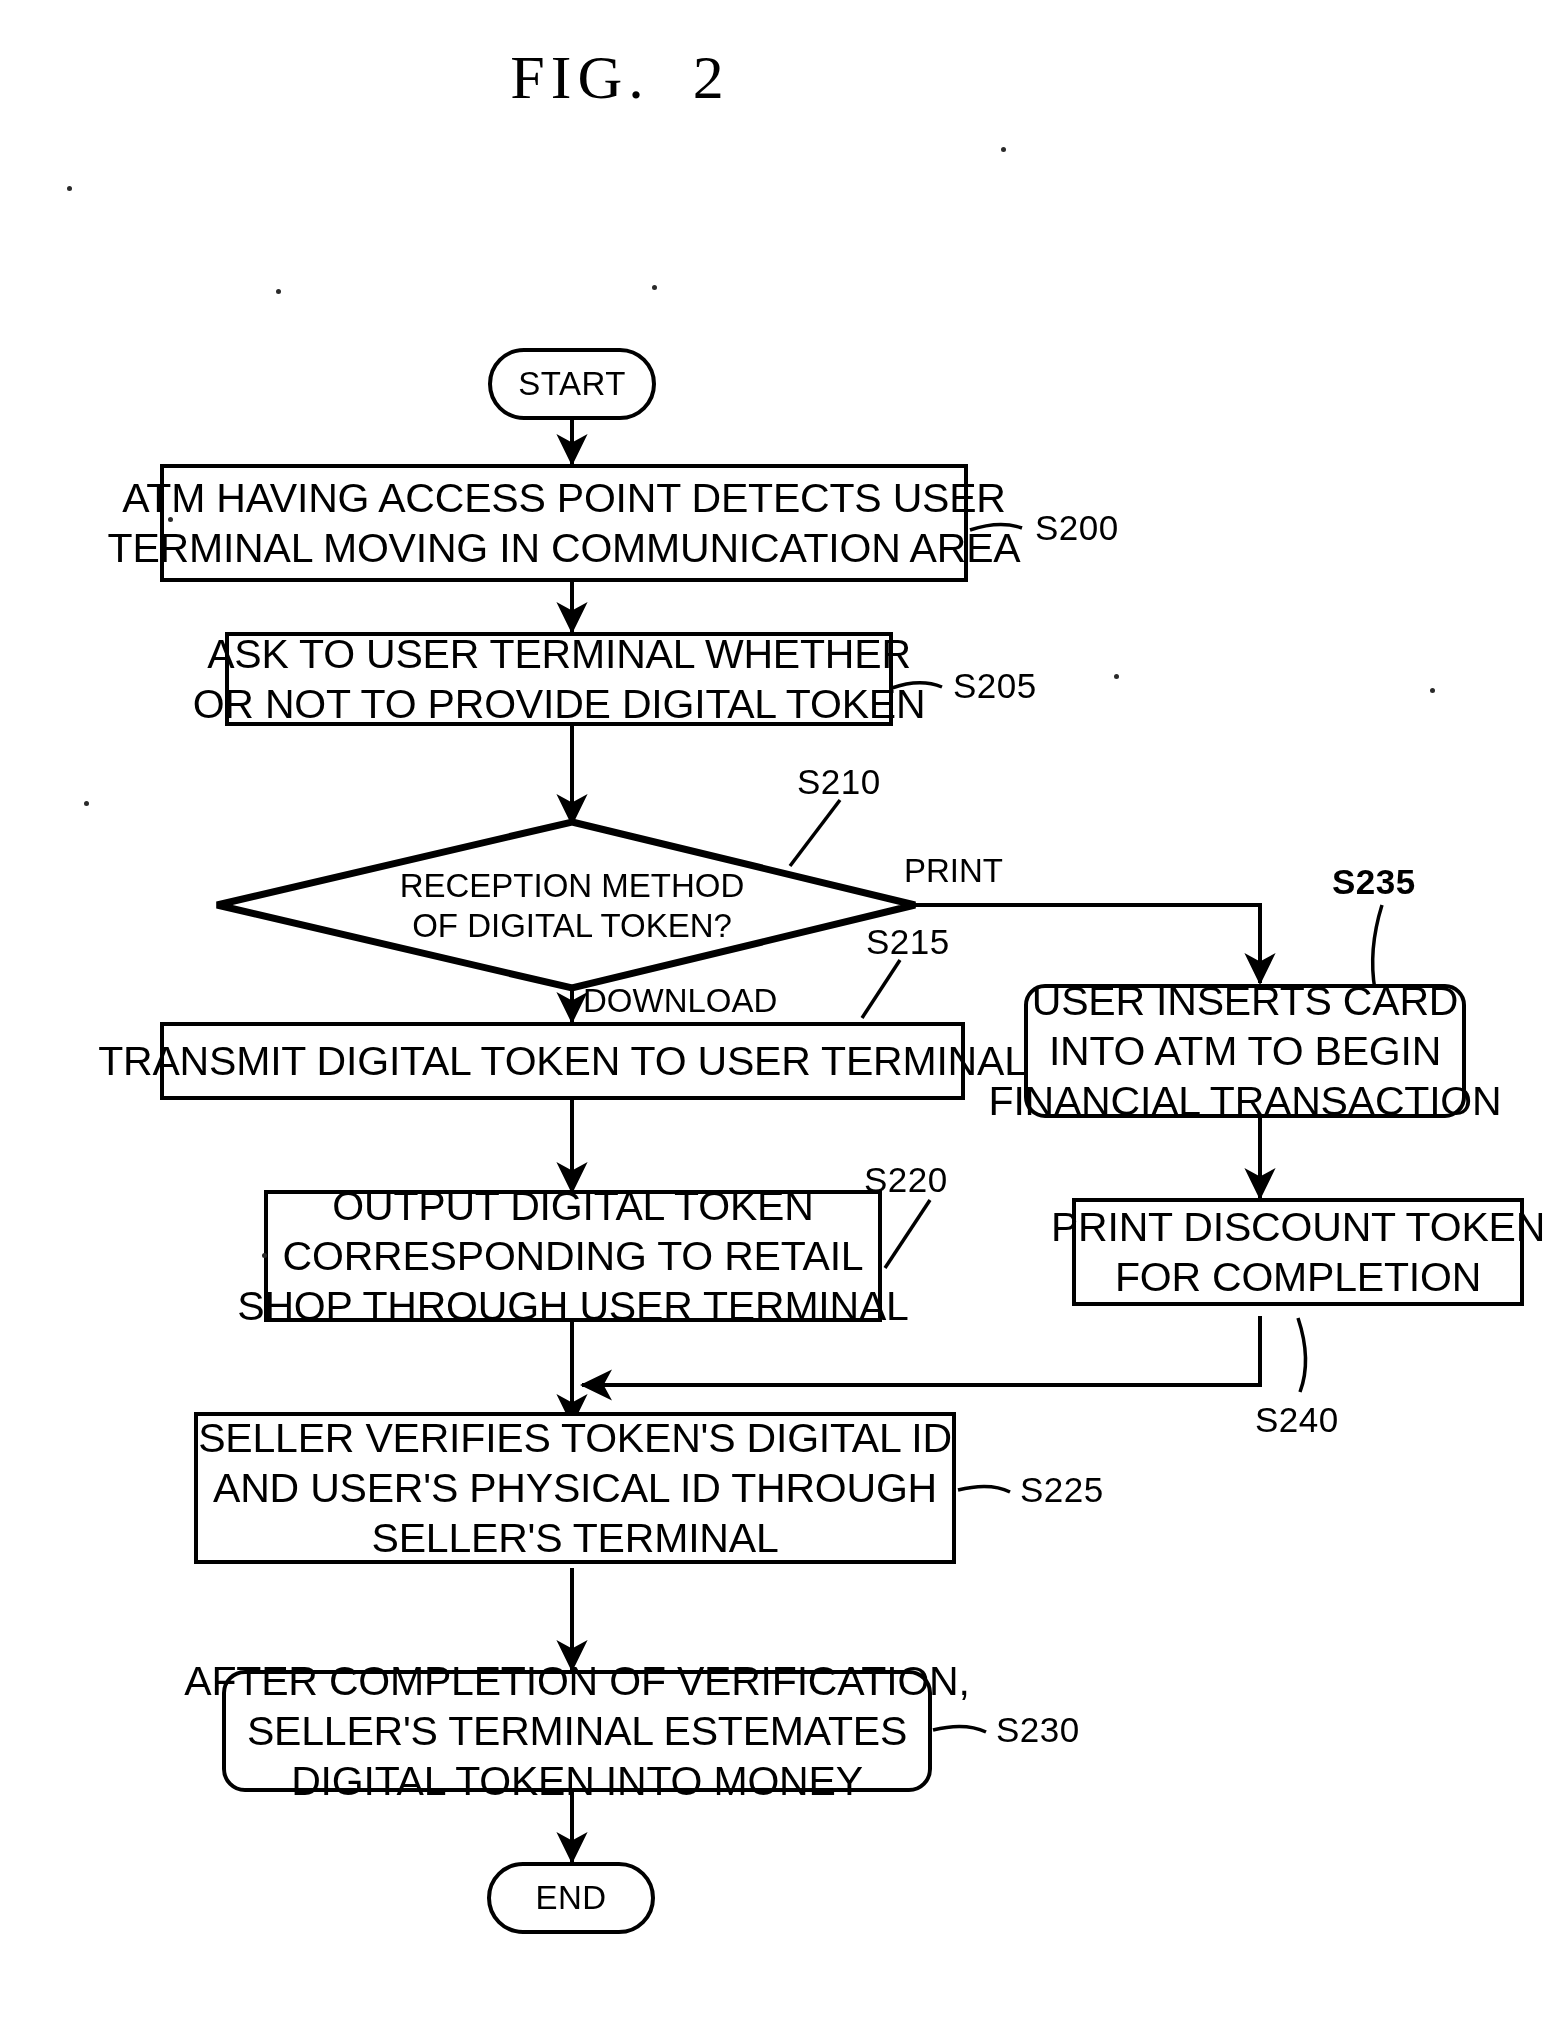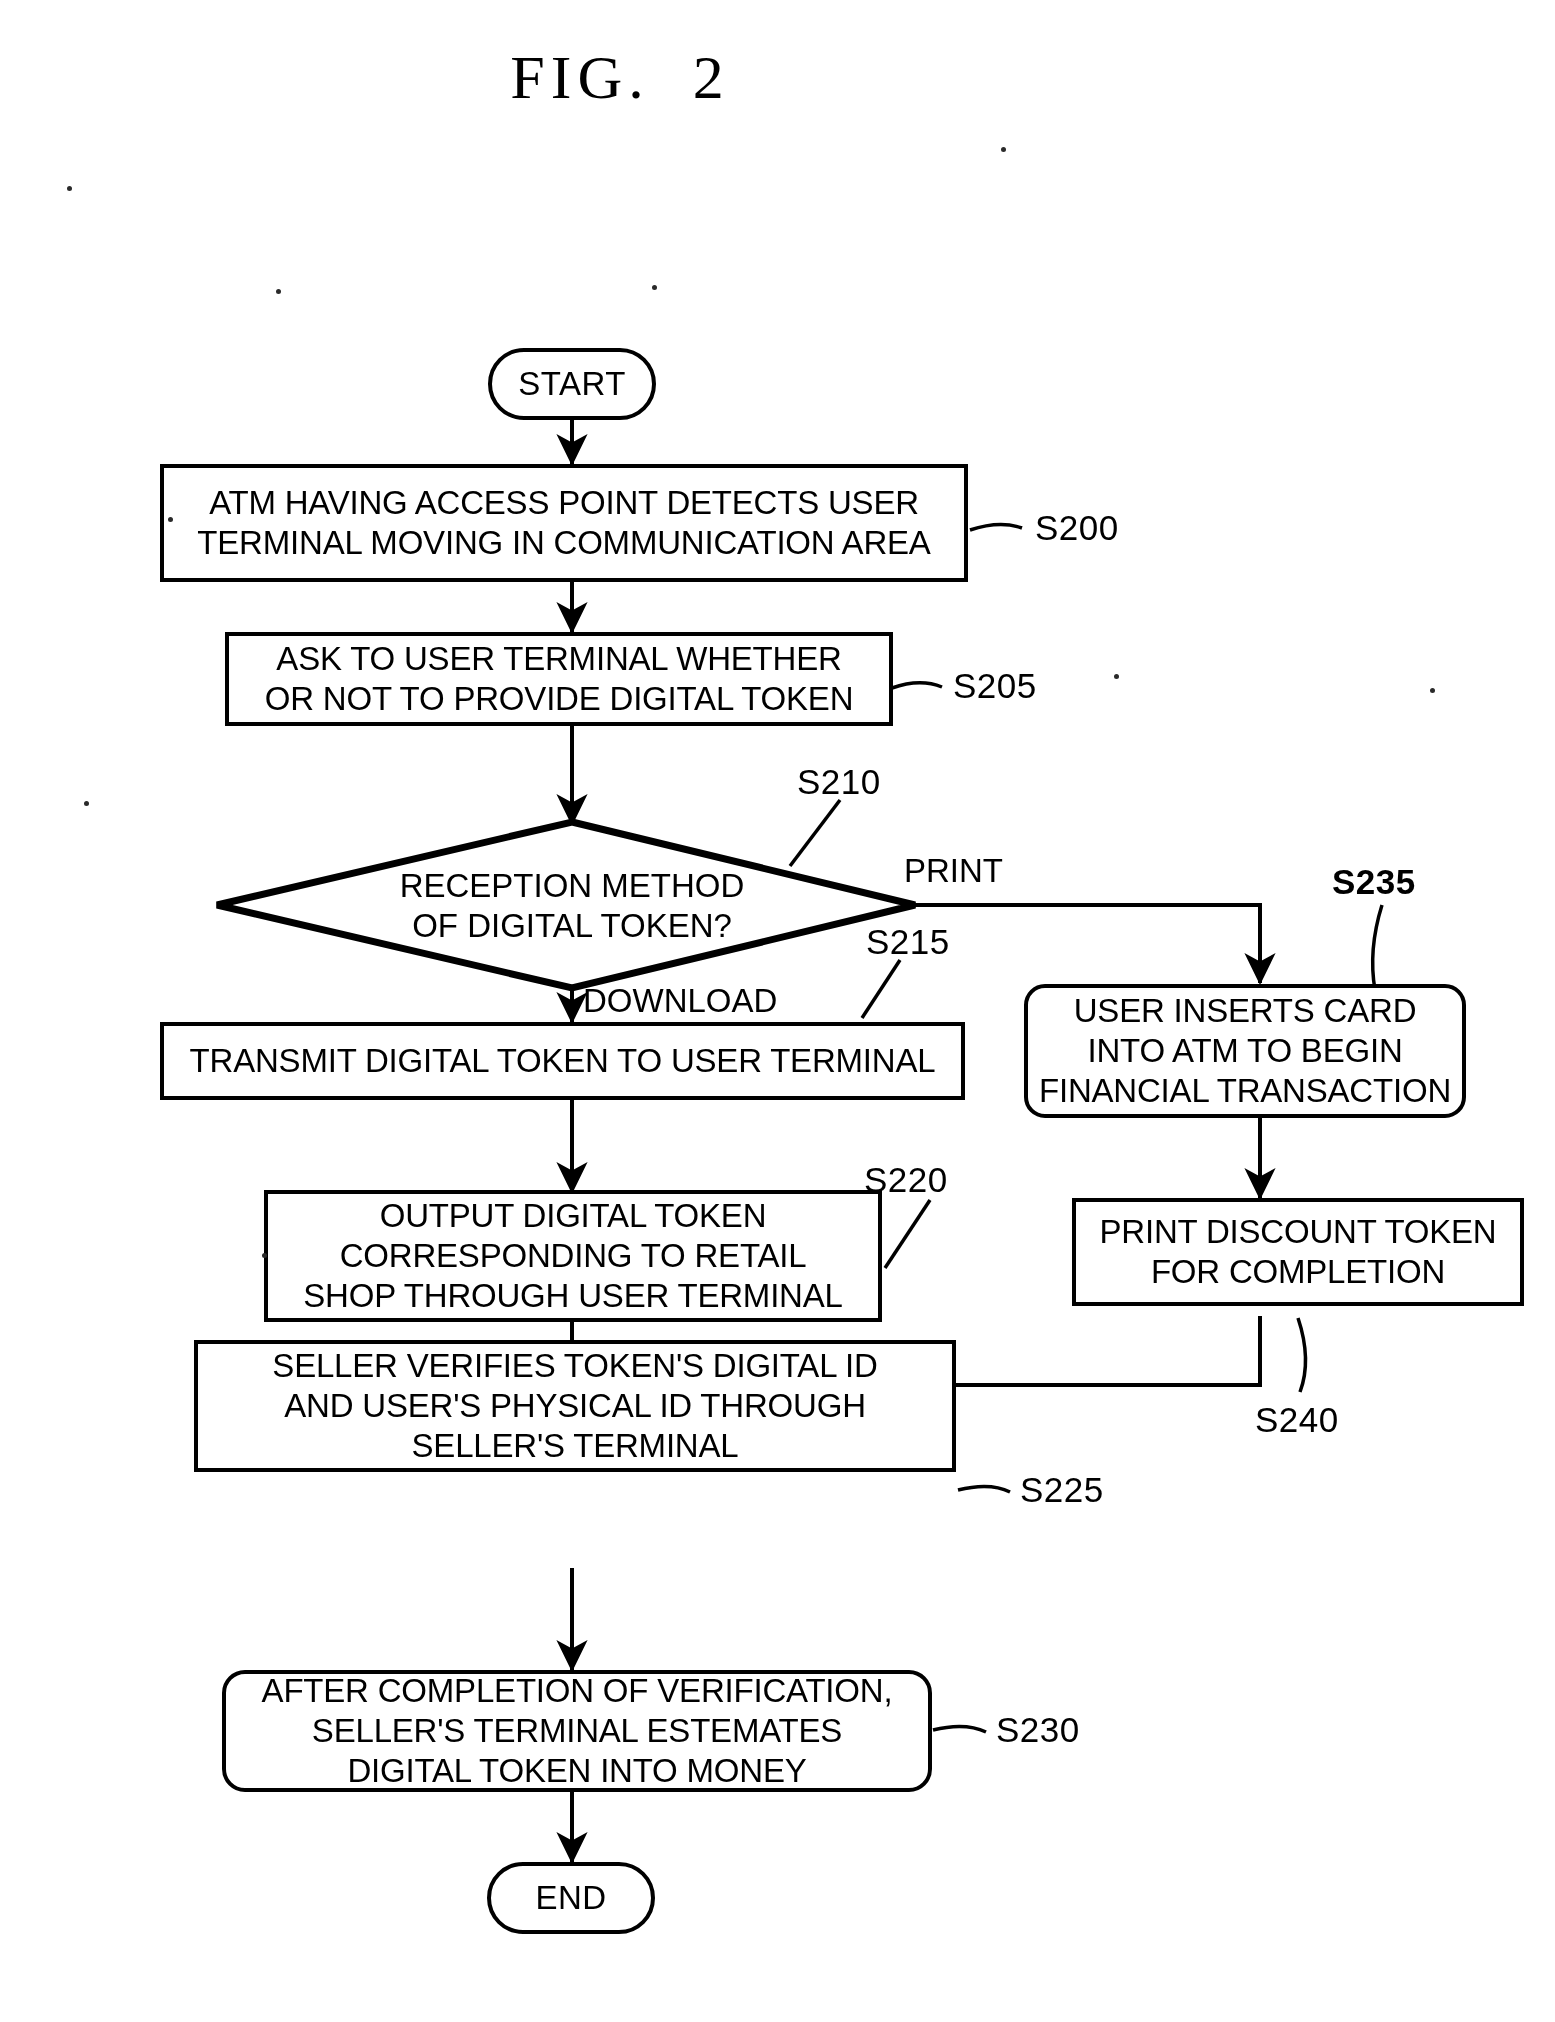--- a/index.html
+++ b/index.html
@@ -56,21 +56,21 @@
 
   .terminator {
     border: 4px solid #000;
     border-radius: 40px;
     font-size: 33px;
     letter-spacing: 0.5px;
   }
 
   .process {
     border: 4px solid #000;
-    font-size: 33px;
+    font-size: 41px;
     line-height: 1.22;
     letter-spacing: -0.2px;
   }
   .process .ln { display: block; white-space: nowrap; }
 
   
   .decision-label {
     position: absolute;
     display: flex;
     flex-direction: column;
@@ -207,21 +207,21 @@
     <span class="ln">FINANCIAL TRANSACTION</span>
   </div>
   <div class="ref-label" style="left:1332px; top:862px;font-weight:bold;">S235</div>
 
   <div class="node process" style="left:1032px; top:1198px; width:452px; height:108px;margin-left:40px;">
     <span class="ln">PRINT DISCOUNT TOKEN</span>
     <span class="ln">FOR COMPLETION</span>
   </div>
   <div class="ref-label" style="left:1255px; top:1400px;">S240</div>
 
-  <div class="node process" style="left:194px; top:1340px; width:762px; height:132px;">
+  <div class="node process" style="left:194px; top:1412px; width:762px; height:152px;">
     <span class="ln">SELLER VERIFIES TOKEN'S DIGITAL ID</span>
     <span class="ln">AND USER'S PHYSICAL ID THROUGH</span>
     <span class="ln">SELLER'S TERMINAL</span>
   </div>
   <div class="ref-label" style="left:1020px; top:1470px;">S225</div>
 
   <div class="node process" style="left:222px; top:1670px; width:710px; height:122px;border-radius:23px;">
     <span class="ln">AFTER COMPLETION OF VERIFICATION,</span>
     <span class="ln">SELLER'S TERMINAL ESTEMATES</span>
     <span class="ln">DIGITAL TOKEN INTO MONEY</span>

